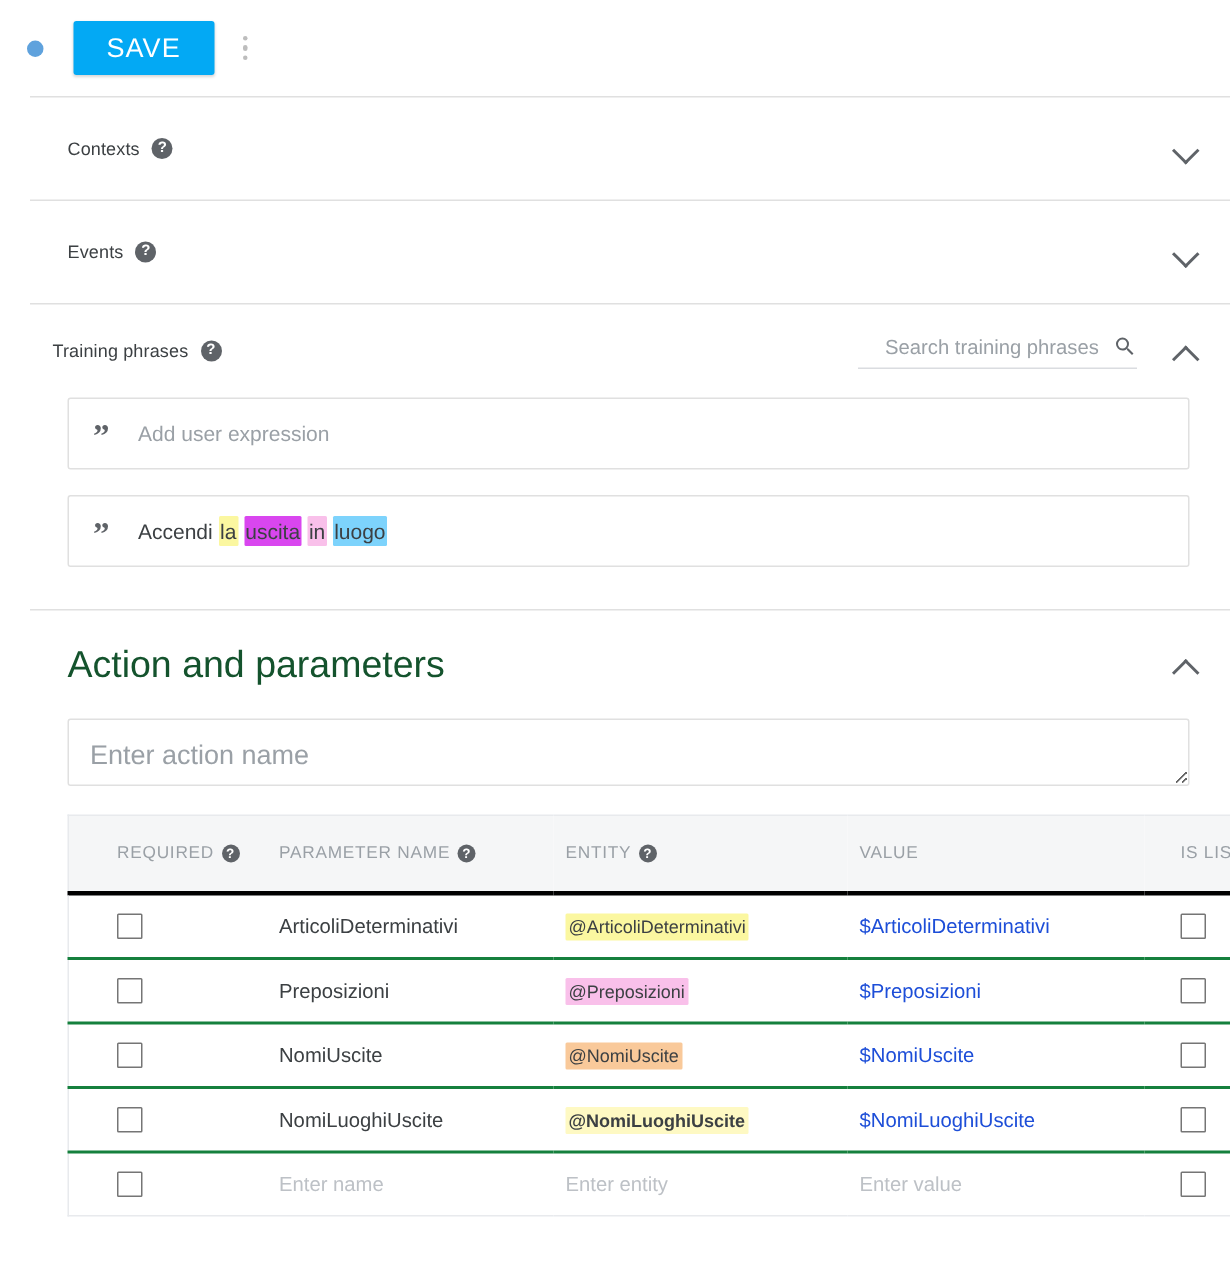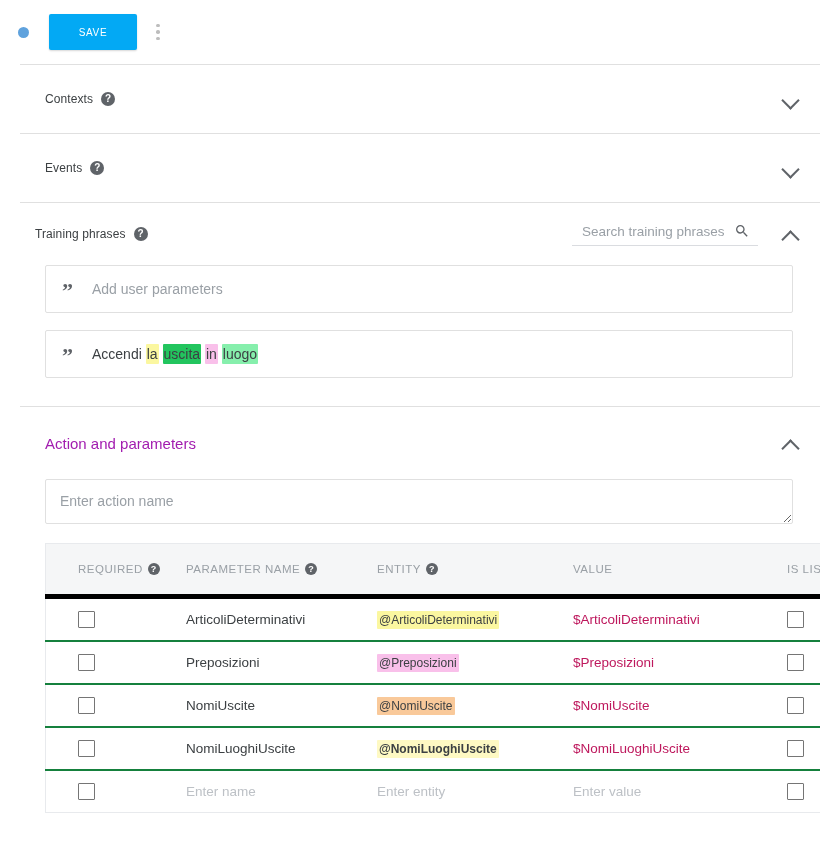--- a/index.html
+++ b/index.html
@@ -42,21 +42,21 @@
     white-space: nowrap;
     overflow: hidden;
     text-overflow: ellipsis;
     flex: 1 1 auto;
   }
   .save-button {
     background: #03a9f4;
     color: #ffffff;
     border: none;
     border-radius: 2px;
-    font-size: 10px;
+    font-size: 18px;
     font-family: "Liberation Sans", sans-serif;
     letter-spacing: 0.7px;
     font-weight: 500;
     padding: 0 22px;
     height: 36px;
     min-width: 88px;
     cursor: pointer;
     box-shadow: 0 1px 2px rgba(0,0,0,0.16);
     flex: 0 0 auto;
   }
@@ -159,21 +159,21 @@
     height: 62px;
     box-sizing: border-box;
   }
   .search-wrap {
     display: flex;
     align-items: center;
     border-bottom: 1px solid #dadce0;
     padding-bottom: 5px;
     margin-right: 22px;
     width: 186px;
-    justify-content: center;
+    justify-content: flex-end;
   }
   .search-input {
     border: none;
     outline: none;
     background: transparent;
     font-size: 13.5px;
     color: #3c4043;
     font-family: "Liberation Sans", sans-serif;
     width: 150px;
   }
@@ -223,32 +223,32 @@
 
   
   .ap-header {
     display: flex;
     align-items: center;
     padding: 0 18px 0 45px;
     height: 72px;
     box-sizing: border-box;
   }
   .ap-title {
-    font-size: 15px;
-    color: #a21caf;
+    font-size: 25px;
+    color: #14532d;
     font-weight: 400;
   }
   .action-input-wrap { padding: 0 27px 0 45px; }
   .action-input {
     width: 100%;
     box-sizing: border-box;
     height: 45px;
     border: 1px solid #e0e0e0;
     border-radius: 2px;
-    font-size: 14px;
+    font-size: 18px;
     font-family: "Liberation Sans", sans-serif;
     color: #c2410c;
     padding: 13px 14px;
     outline: none;
     resize: vertical;
     overflow: hidden;
     display: block;
   }
   .action-input::placeholder { color: #9aa0a6; }
 
@@ -262,21 +262,21 @@
   }
   .params-table th {
     background: #f5f6f7;
     text-align: left;
     font-size: 11.5px;
     font-weight: 400;
     color: #9aa0a6;
     letter-spacing: 0.5px;
     height: 50px;
     padding: 0 8px;
-    border-bottom: 5px solid #000000;
+    border-bottom: 3px solid #000000;
     white-space: nowrap;
   }
   .params-table th .thlabel { display: inline-flex; align-items: center; }
   .params-table td {
     height: 41px;
     padding: 0 8px;
     font-size: 13.5px;
     color: #3c4043;
     border-bottom: 2px solid #15803d;
     vertical-align: middle;
@@ -302,21 +302,21 @@
     cursor: pointer;
     box-sizing: border-box;
   }
   .entity-tag {
     padding: 2px 2px;
     border-radius: 1px;
     font-size: 12px;
     color: #3c4043;
   }
   .value-text {
-    color: #be185d;
+    color: #1d4ed8;
     font-size: 13.5px;
     cursor: pointer;
     text-align: right;
   }
 
   input.cellinput {
     border: none;
     outline: none;
     background: transparent;
     font-family: "Liberation Sans", sans-serif;
@@ -366,25 +366,25 @@
     <svg class="search-icon" viewBox="0 0 24 24">
       <path fill="#5f6368" d="M15.5 14h-.79l-.28-.27A6.47 6.47 0 0 0 16 9.5 6.5 6.5 0 1 0 9.5 16c1.61 0 3.09-.59 4.23-1.57l.27.28v.79l5 4.99L20.49 19l-4.99-5zm-6 0C7.01 14 5 11.99 5 9.5S7.01 5 9.5 5 14 7.01 14 9.5 11.99 14 9.5 14z"></path>
     </svg>
   </span>
   <span class="chevron up"></span>
 </div>
 
 <div class="tp-list">
   <div class="tp-row">
     <span class="quote-icon">”</span>
-    <span class="tp-placeholder">Add user parameters</span>
+    <span class="tp-placeholder">Add user expression</span>
   </div>
   <div class="tp-row">
     <span class="quote-icon">”</span>
-    <span class="tp-text" id="phrase-tokens"><span>Accendi </span><span class="tok" style="background: rgb(251, 247, 160);">la</span><span> </span><span class="tok" style="background: #22c55e;">uscita</span><span> </span><span class="tok" style="background: rgb(249, 192, 234);">in</span><span> </span><span class="tok" style="background: #86efac; text-align: center;">luogo</span></span>
+    <span class="tp-text" id="phrase-tokens"><span>Accendi </span><span class="tok" style="background: rgb(251, 247, 160);">la</span><span> </span><span class="tok" style="background: #d946ef;">uscita</span><span> </span><span class="tok" style="background: rgb(249, 192, 234);">in</span><span> </span><span class="tok" style="background: #7dd3fc; text-align: center;">luogo</span></span>
   </div>
 </div>
 
 <div class="divider" style="margin-top:28px;"></div>
 <div class="ap-header">
   <span class="ap-title">Action and parameters</span>
   <span class="spacer"></span>
   <span class="chevron up"></span>
 </div>
 

